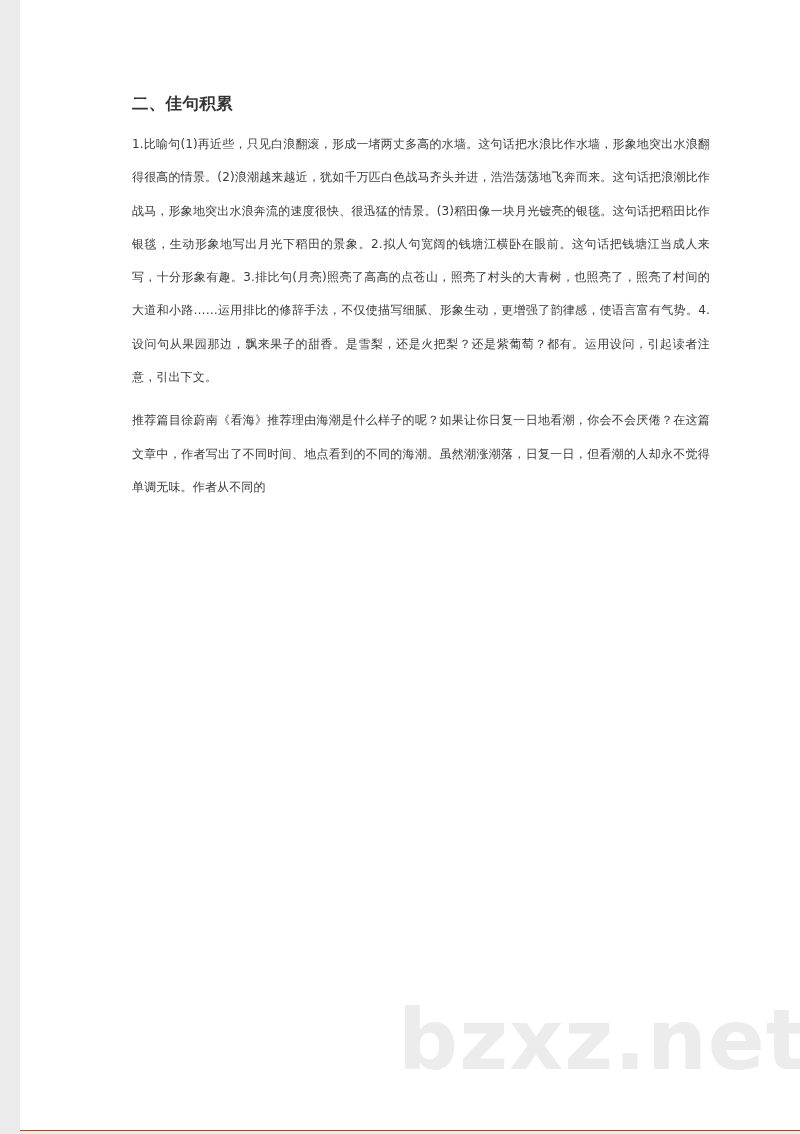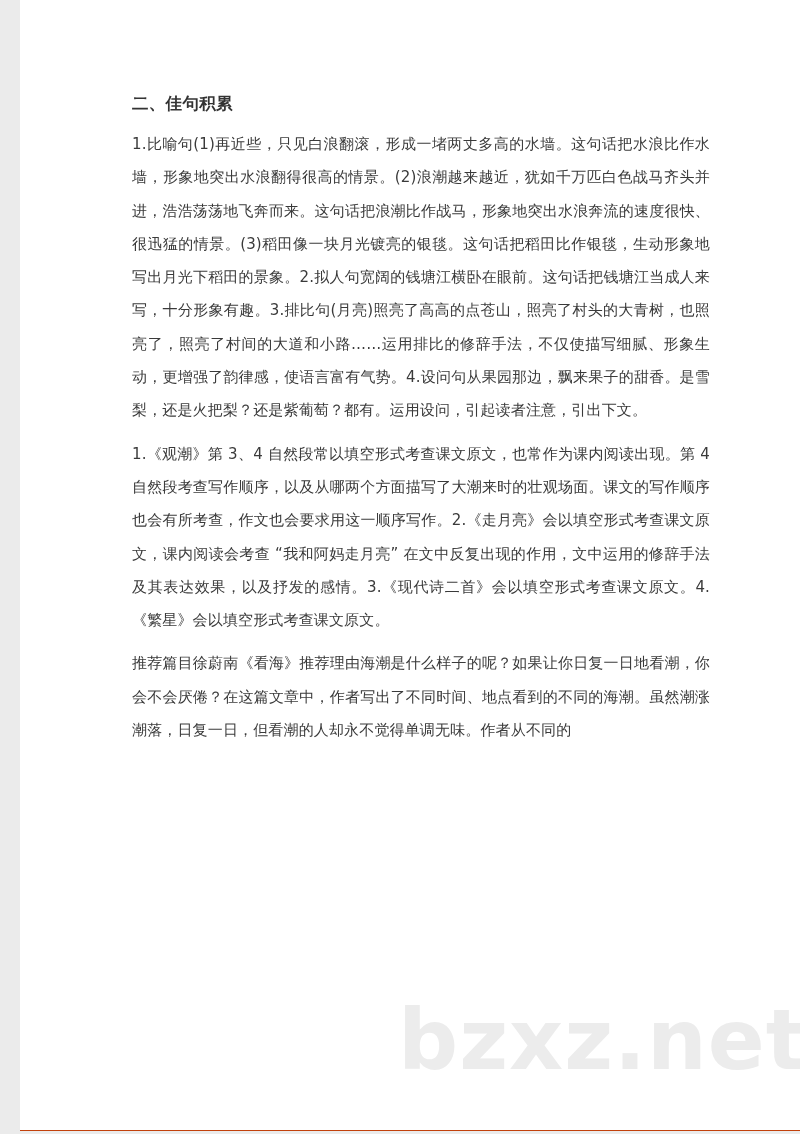--- a/index.html
+++ b/index.html
@@ -16,36 +16,35 @@
       position: absolute; left: 112px; top: 90px; width: 578px;
       font-family: "DejaVu Sans", "Liberation Sans", sans-serif;
       color: #3a3a3a;
     }
     .heading {
       font-size: 16.5px; font-weight: bold; color: #333;
       line-height: 28px; margin: 0 0 10px 0;
       letter-spacing: 0.3px;
     }
     .para {
-      font-size: 15px; line-height: 33.3px; margin: 0 0 10px 0;
+      font-size: 12px; line-height: 33.3px; margin: 0 0 10px 0;
       text-align: justify; letter-spacing: 0.15px;
     }
     .watermark {
       position: absolute; left: 378px; top: 998px;
       font-family: "DejaVu Sans", "Liberation Sans", sans-serif;
       font-weight: bold; font-size: 84px; letter-spacing: 1px;
       color: #ececec; pointer-events: none; line-height: 1;
     }
   </style>
 </head>
 <body>
 
 <div class="page">
   <div class="content">
     <div class="heading">二、佳句积累</div>
     <p class="para">1.比喻句(1)再近些，只见白浪翻滚，形成一堵两丈多高的水墙。这句话把水浪比作水墙，形象地突出水浪翻得很高的情景。(2)浪潮越来越近，犹如千万匹白色战马齐头并进，浩浩荡荡地飞奔而来。这句话把浪潮比作战马，形象地突出水浪奔流的速度很快、很迅猛的情景。(3)稻田像一块月光镀亮的银毯。这句话把稻田比作银毯，生动形象地写出月光下稻田的景象。2.拟人句宽阔的钱塘江横卧在眼前。这句话把钱塘江当成人来写，十分形象有趣。3.排比句(月亮)照亮了高高的点苍山，照亮了村头的大青树，也照亮了，照亮了村间的大道和小路……运用排比的修辞手法，不仅使描写细腻、形象生动，更增强了韵律感，使语言富有气势。4.设问句从果园那边，飘来果子的甜香。是雪梨，还是火把梨？还是紫葡萄？都有。运用设问，引起读者注意，引出下文。</p>
 
-    <p class="para">1.《观潮》第 3、4 自然段常以填空形式考查课文原文，也常作为课内阅读出现。第 4 自然段考查写作顺序，以及从哪两个方面描写了大潮来时的壮观场面。课文的写作顺序也会有所考查，作文也会要求用这一顺序写作。2.《走月亮》会以填空形式考查课文原文，课内阅读会考查 “我和阿妈走月亮” 在文中反复出现的作用，文中运用的修辞手法及其表达效果，以及抒发的感情。3.《现代诗二首》会以填空形式考查课文原文。4.《繁星》会以填空形式考查课文原文。</p>
 
     <p class="para">推荐篇目徐蔚南《看海》推荐理由海潮是什么样子的呢？如果让你日复一日地看潮，你会不会厌倦？在这篇文章中，作者写出了不同时间、地点看到的不同的海潮。虽然潮涨潮落，日复一日，但看潮的人却永不觉得单调无味。作者从不同的</p>
   </div>
   <div class="watermark">bzxz.net</div>
 </div>
 
 </body></html>

